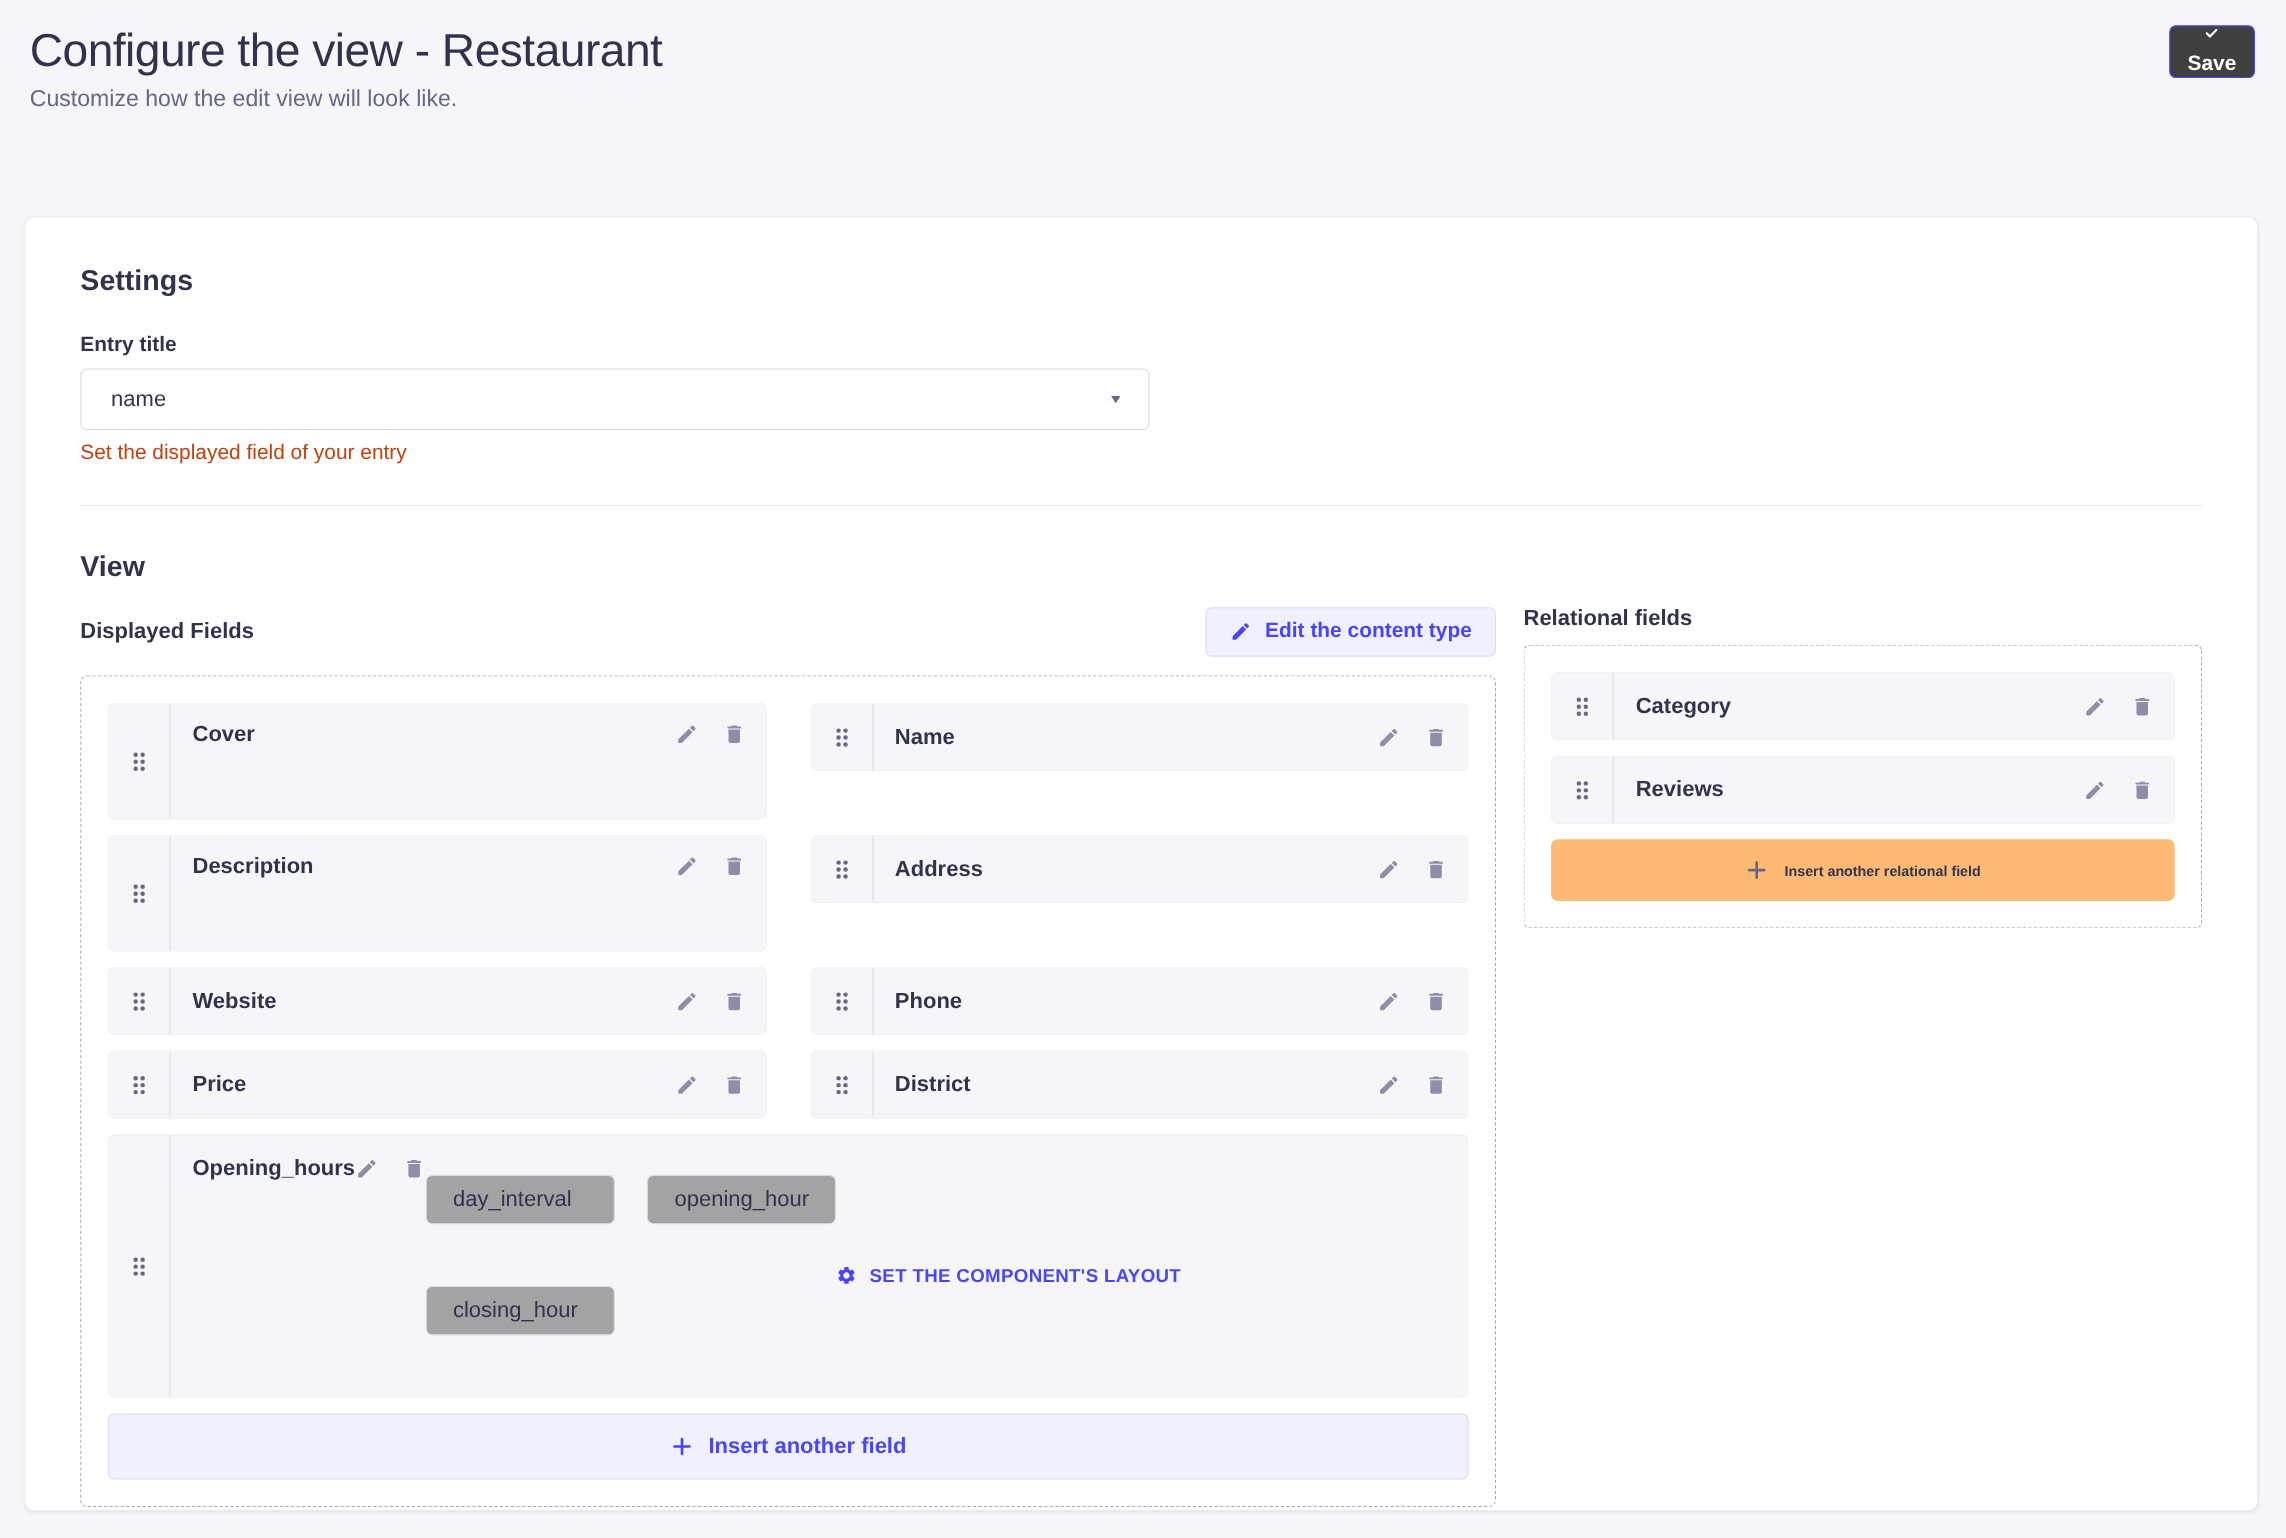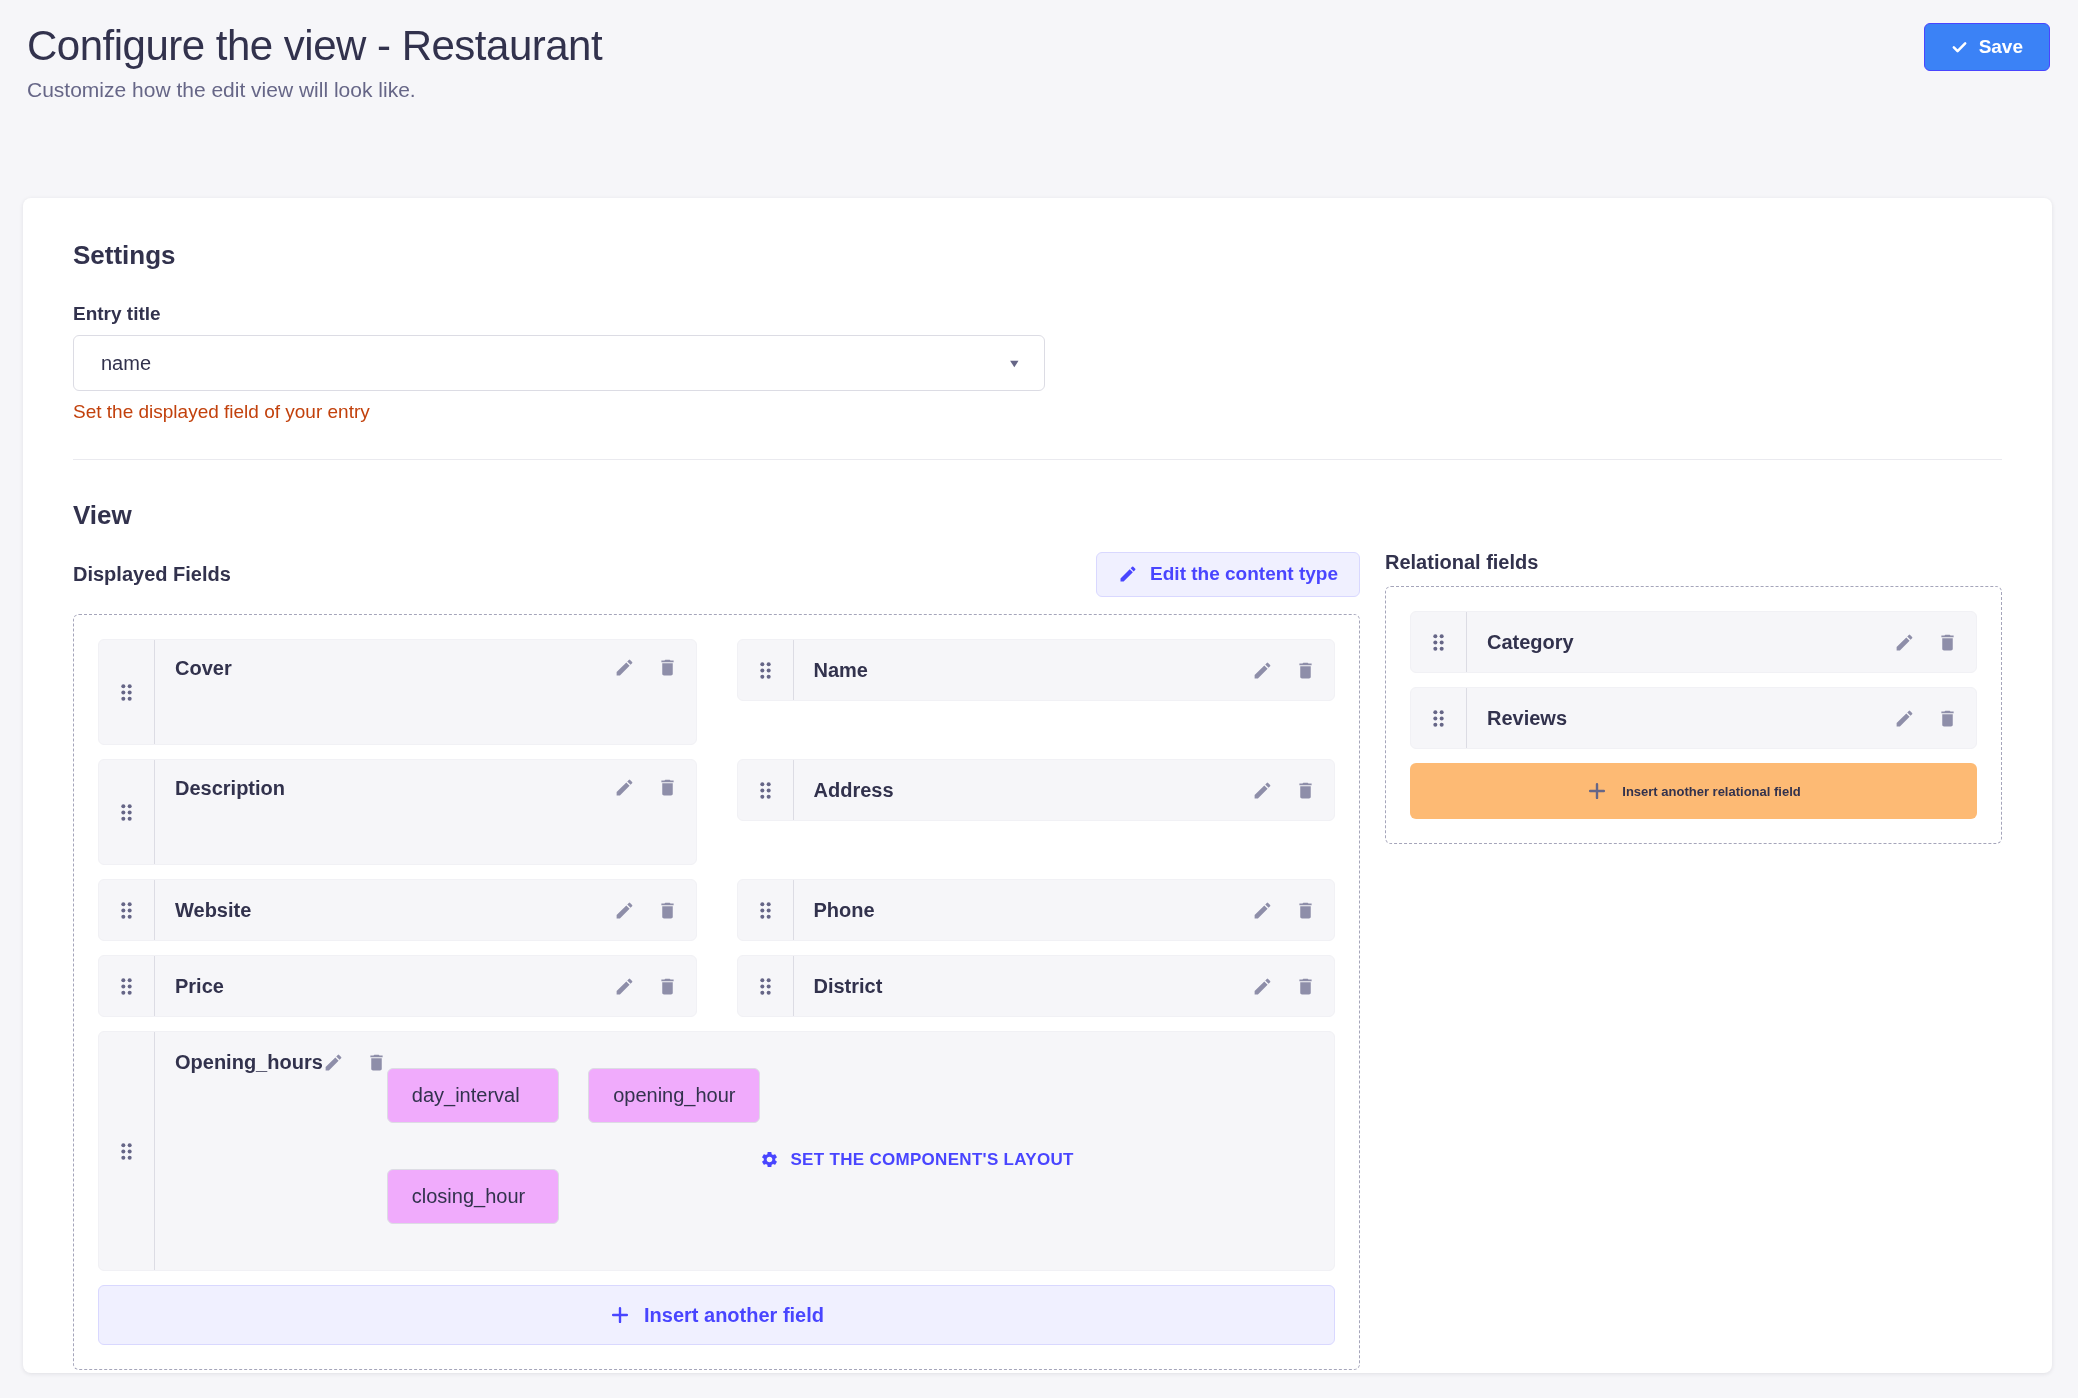--- a/index.html
+++ b/index.html
@@ -8,24 +8,24 @@
     background:#f6f6f9;
     font-family:"Liberation Sans", sans-serif;
     color:#32324d;
   }
   
   .page-header { position:relative; height:198px; padding:22px 28px 0 27px; }
   .page-title { font-size:42px; font-weight:400; letter-spacing:-0.5px; color:#32324d; }
   .page-subtitle { margin-top:8px; font-size:21px; color:#666687; }
   .save-btn {
     position:absolute; top:23px; right:28px;
-    height:48px; padding:0 26px;
-    background:#3b82f6; border:1px solid #4945ff; border-radius:6px;
+    height:48px; padding:0 16px;
+    background:#404040; border:1px solid #4945ff; border-radius:6px;
     color:#ffffff; font-size:19px; font-weight:700;
-    font-family:inherit; display:flex; align-items:center; gap:11px; cursor:pointer;
+    font-family:inherit; display:flex; align-items:center; gap:11px; cursor:pointer;flex-direction:column;
   }
   .save-btn svg { width:17px; height:17px; }
 
   
   .content-card {
     margin:0 26px 0 23px; width:2029px; height:1175px;
     background:#ffffff; border-radius:8px;
     box-shadow:0 1px 4px rgba(33,33,52,.1);
     padding:42px 50px 40px 50px;
   }
@@ -84,21 +84,21 @@
   .actions { display:flex; align-items:center; gap:22px; }
   .icon-btn { background:none; border:none; padding:0; color:#8e8ea9; cursor:pointer; display:flex; }
   .icon-btn svg { width:21px; height:21px; }
 
   
   .fcard.component { min-height:240px; }
   .comp-body { flex:1; min-width:0; display:flex; flex-direction:row; padding:16px 18px 16px 20px; }
   .comp-head { display:flex; align-items:center; justify-content:space-between; height:28px; }
   .comp-grid { display:grid; grid-template-columns:1fr 1fr; gap:15px 29px; margin-top:20px; }
   .comp-input {
-    height:55px; background:#f0abfc; border:1px solid #dcdce4; border-radius:6px;
+    height:45px; background:#a3a3a3; border:1px solid #dcdce4; border-radius:6px;
     display:flex; align-items:center; padding:0 24px; font-size:20px; color:#32324d;
   }
   .layout-link {
     margin-top:17px; display:flex; align-items:center; gap:11px;
     background:none; border:none; padding:0; cursor:pointer; font-family:inherit;
     color:#4945ff; font-size:17px; font-weight:700; letter-spacing:0.3px;
   }
   .layout-link svg { width:19px; height:19px; }
 
   .insert-field-btn {

